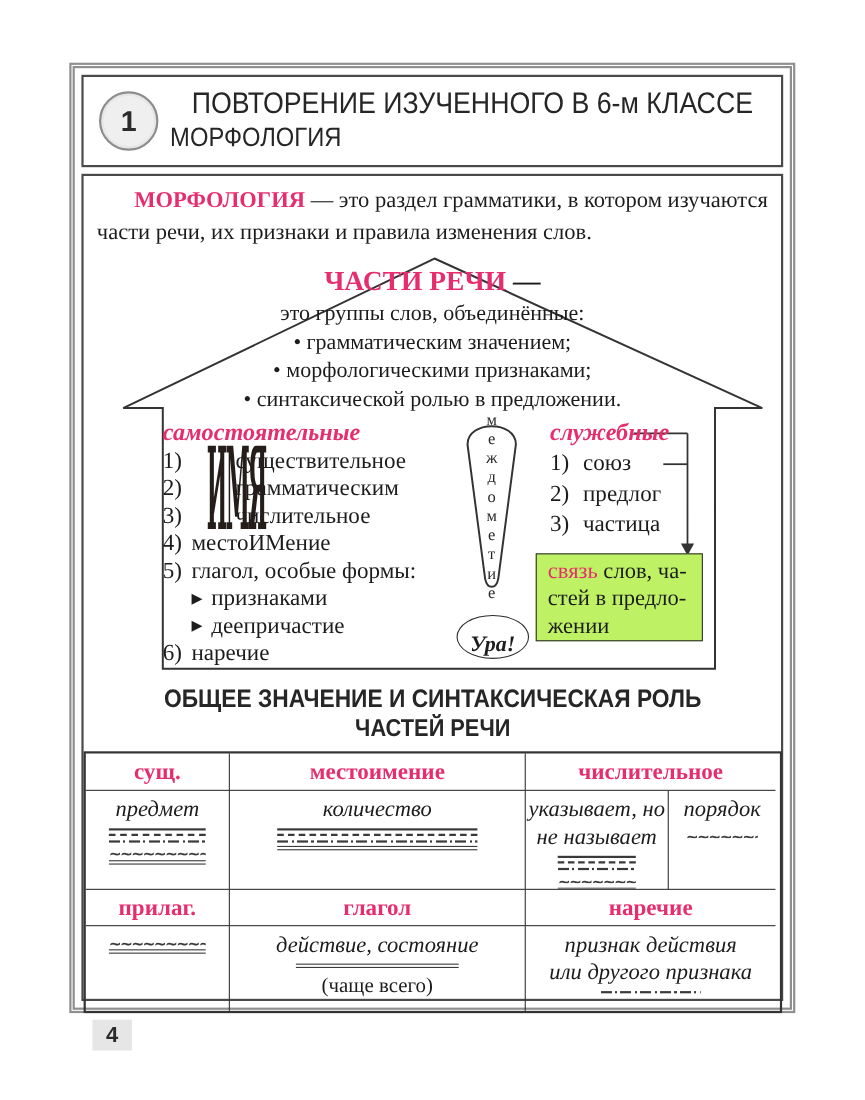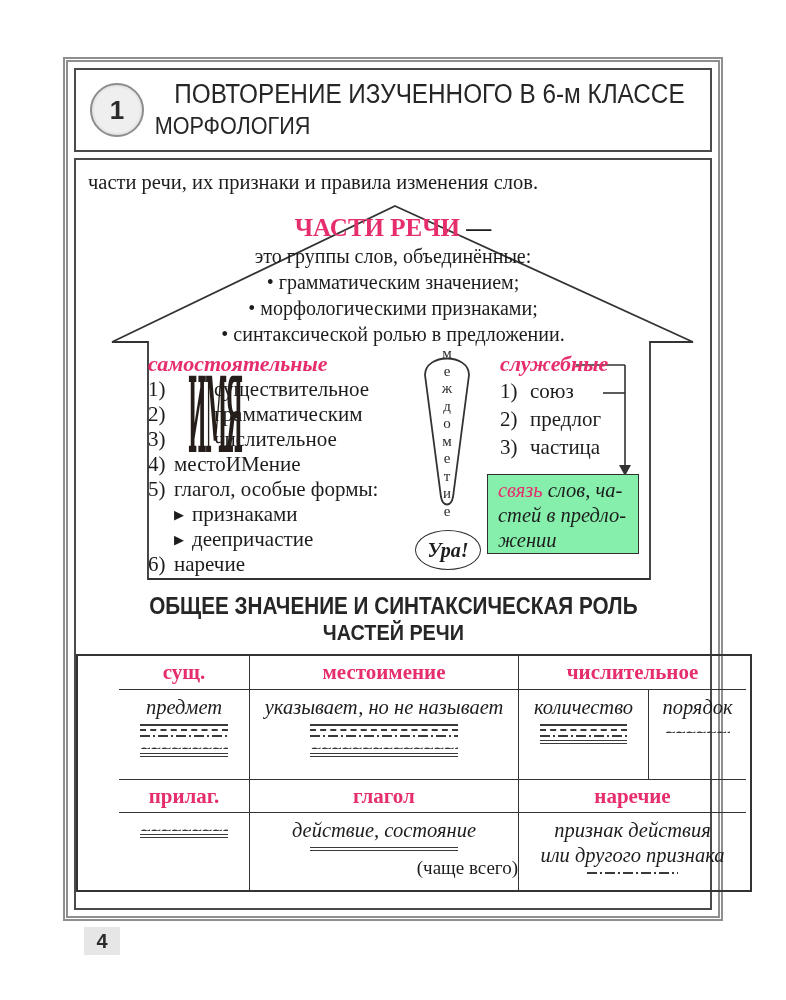--- a/index.html
+++ b/index.html
@@ -38,45 +38,45 @@
   .subrow{margin-left:26px;}
   .subrow .mk{font-size:13px;margin-right:8px;line-height:25px;flex:none;}
   .imya{position:absolute;left:112px;top:178px;font:700 104px "DejaVu Serif",serif;
         line-height:78px;letter-spacing:-8px;transform:scale(0.19,1);
         transform-origin:left top;color:#241d1a;}
   .excl{position:absolute;left:339px;top:150px;width:64px;height:180px;}
   .vword{position:absolute;left:0;top:8px;width:64px;height:150px;display:flex;justify-content:center;
          writing-mode:vertical-rl;text-orientation:upright;letter-spacing:1.5px;
          font-size:15px;line-height:64px;text-align:center;color:#2a2a2a;}
   .cheer{position:absolute;left:339px;top:331px;width:64px;height:38px;border:1.8px solid #2f2f2f;
-         border-radius:50%;display:flex;align-items:center;justify-content:center;
+         border-radius:50%;display:flex;align-items:flex-end;justify-content:center;
          font-style:italic;font-weight:700;font-size:20px;background:#fff;}
   .rightcol{position:absolute;left:424px;top:152px;width:200px;}
   .rrow{display:flex;font-size:21px;line-height:28px;white-space:nowrap;}
   .rrow .num{width:30px;flex:none;}
   .linkbox{position:absolute;left:411px;top:275px;width:152px;height:80px;border:1.8px solid #2f2f2f;
-           font-size:20.5px;line-height:25px;padding:3px 0 16px 10px;box-sizing:border-box;background:#86efac;font-style:italic;}
+           font-size:20.5px;line-height:25px;padding:3px 0 16px 10px;box-sizing:border-box;background:#bef264;}
   
   .sectitle{margin-top:10px;text-align:center;font-family:"Liberation Sans",sans-serif;
             font-weight:700;color:#262626;}
   .sectitle .l1{font-size:23px;line-height:27px;}
   .sectitle .l2{font-size:22px;line-height:26px;}
   
   .t{margin:8px auto 0 auto;width:631px;border:2.2px solid #333;display:grid;
-     grid-template-columns:131px 269px 130px 97px;grid-template-rows:34px 90px 33px 77px;padding-left:41px;}
+     grid-template-columns:131px 269px 130px 97px;grid-template-rows:34px 90px 33px 77px;}
   .cell{border-right:1.6px solid #333;border-bottom:1.6px solid #333;box-sizing:border-box;
         text-align:center;overflow:hidden;}
   .cell.lastcol{border-right:none;}
   .cell.lastrow{border-bottom:none;}
   .cell.sp2{grid-column:span 2;}
   .th{display:flex;align-items:center;justify-content:center;
       font-weight:700;font-size:21px;color:#e62d6e;}
   .td{padding-top:5px;}
   .word{font-style:italic;font-size:20.5px;line-height:25px;}
-  .note{font-size:19px;margin-top:6px;text-align:right;}
+  .note{font-size:19px;margin-top:6px;}
   .rlines{margin-top:2px;}
   .rline{margin:3.5px auto 0 auto;width:68%;}
   .rline[data-line="solid"]{border-top:2px solid #3a3a3a;}
   .rline[data-line="dashed"]{border-top:2px dashed #3a3a3a;}
   .rline[data-line="dashdot"]{height:2px;background:repeating-linear-gradient(90deg,#3a3a3a 0 10px,transparent 10px 13px,#3a3a3a 13px 15px,transparent 15px 18px);}
   .rline[data-line="double"]{border-top:4.5px double #3a3a3a;}
   .rline[data-line="wavy"]{height:9px;line-height:6px;font:700 14px "DejaVu Sans",sans-serif;
         color:#3a3a3a;letter-spacing:-1.5px;overflow:hidden;text-align:center;}
   .rline[data-line="wavy"]::before{content:"~~~~~~~~~~~~~~~~~~~~~~~~";}
   .narrow .rline{width:40%;}
@@ -98,20 +98,21 @@
       </div>
       <div class="htitle">
         <div class="l1"><span class="cond">ПОВТОРЕНИЕ ИЗУЧЕННОГО В 6-м КЛАССЕ</span></div>
         <div class="l2"><span class="cond">МОРФОЛОГИЯ</span></div>
       </div>
     </div>
 
     <div class="cbox">
 
       <div class="intro">
+        <div class="ind"><span class="term">МОРФОЛОГИЯ</span><span> — это раздел грамматики, в котором изучаются</span></div>
         <div>части речи, их признаки и правила изменения слов.</div>
       </div>
 
       <div class="diagram">
         <svg class="dsvg" width="634" height="384" viewBox="0 0 634 384">
           <path d="M 319 7 L 617 143 L 574 143 L 574 380 L 72 380 L 72 143 L 36 143 Z" fill="none" stroke="#333" stroke-width="1.8" stroke-linejoin="miter"></path>
           <g stroke="#333" stroke-width="1.6" fill="none">
             <line x1="500" y1="166" x2="549" y2="166"></line>
             <line x1="527" y1="194" x2="549" y2="194"></line>
             <line x1="549" y1="166" x2="549" y2="268"></line>
@@ -215,36 +216,36 @@
         <div class="cell td">
           <div class="word">предмет</div>
           <div class="rlines">
               <div class="rline" data-line="solid"></div>
               <div class="rline" data-line="dashed"></div>
               <div class="rline" data-line="dashdot"></div>
               <div class="rline" data-line="wavy"></div>
               <div class="rline" data-line="double"></div>
             </div>
         </div>
+        <div class="cell td">
+          <div class="word">количество</div>
+          <div class="rlines">
+              <div class="rline" data-line="solid"></div>
+              <div class="rline" data-line="dashed"></div>
+              <div class="rline" data-line="dashdot"></div>
+              <div class="rline" data-line="double"></div>
+            </div>
+        </div>
         <div class="cell td mid">
           <div class="word">указывает, но не называет</div>
           <div class="rlines">
               <div class="rline" data-line="solid"></div>
               <div class="rline" data-line="dashed"></div>
               <div class="rline" data-line="dashdot"></div>
               <div class="rline" data-line="wavy"></div>
-              <div class="rline" data-line="double"></div>
-            </div>
-        </div>
-        <div class="cell td">
-          <div class="word">количество</div>
-          <div class="rlines">
-              <div class="rline" data-line="solid"></div>
-              <div class="rline" data-line="dashed"></div>
-              <div class="rline" data-line="dashdot"></div>
               <div class="rline" data-line="double"></div>
             </div>
         </div>
         <div class="cell td lastcol">
           <div class="word">порядок</div>
           <div class="rlines">
               <div class="rline" data-line="wavy"></div>
             </div>
         </div>
 

